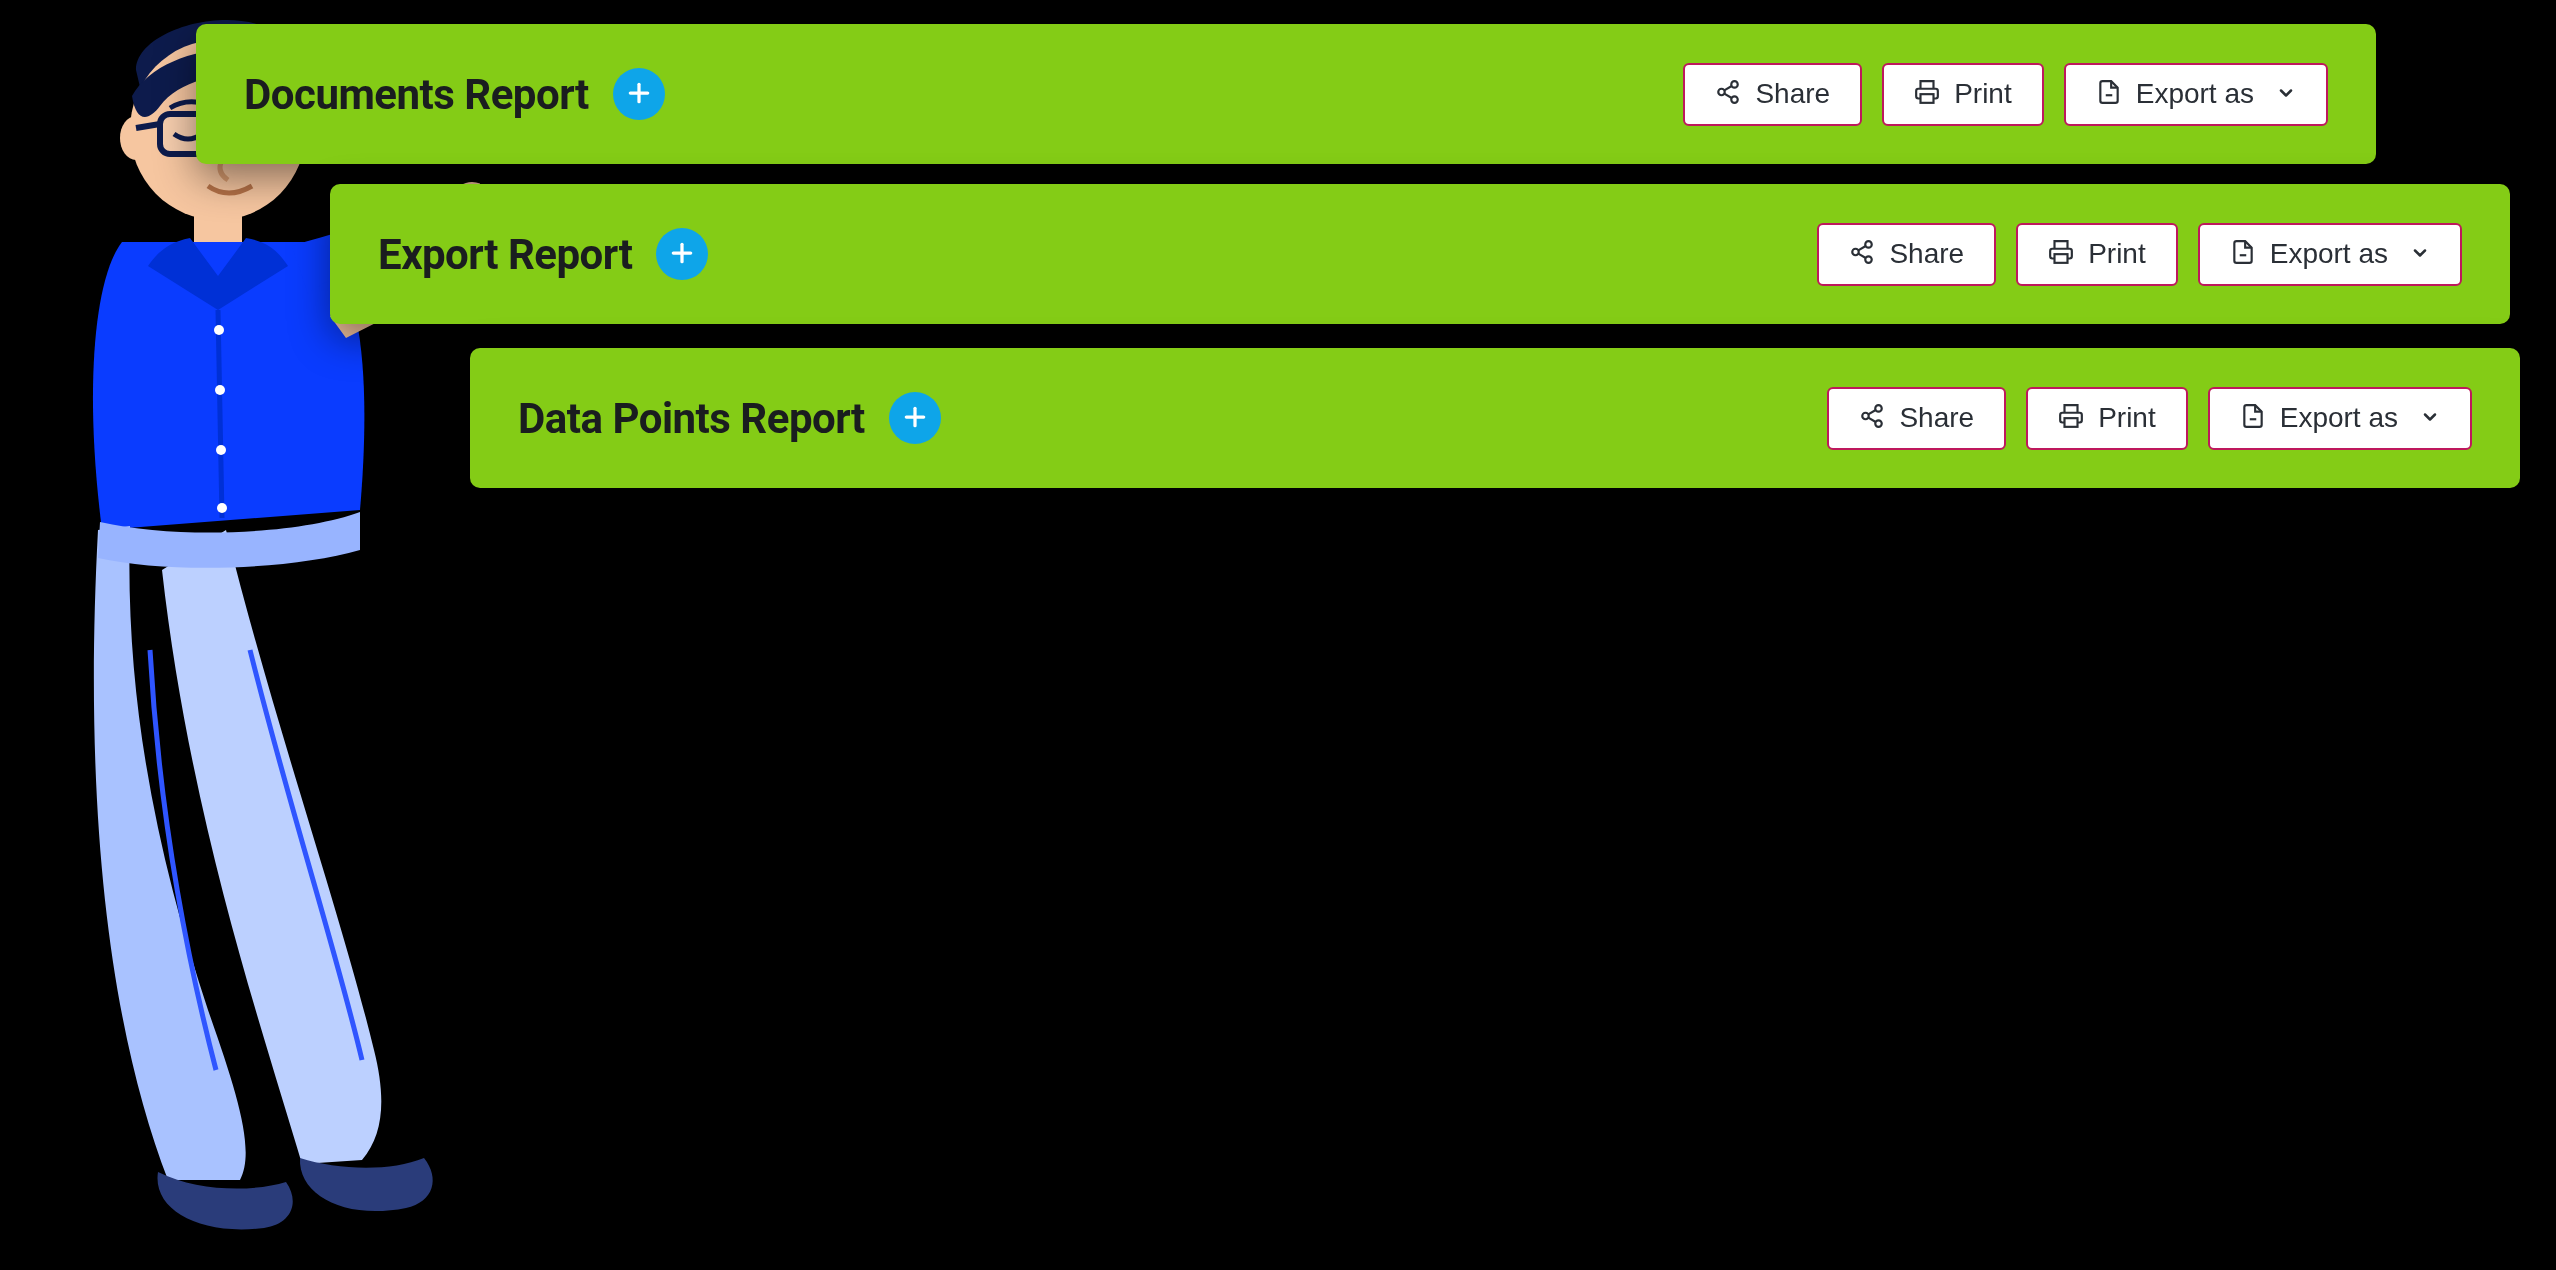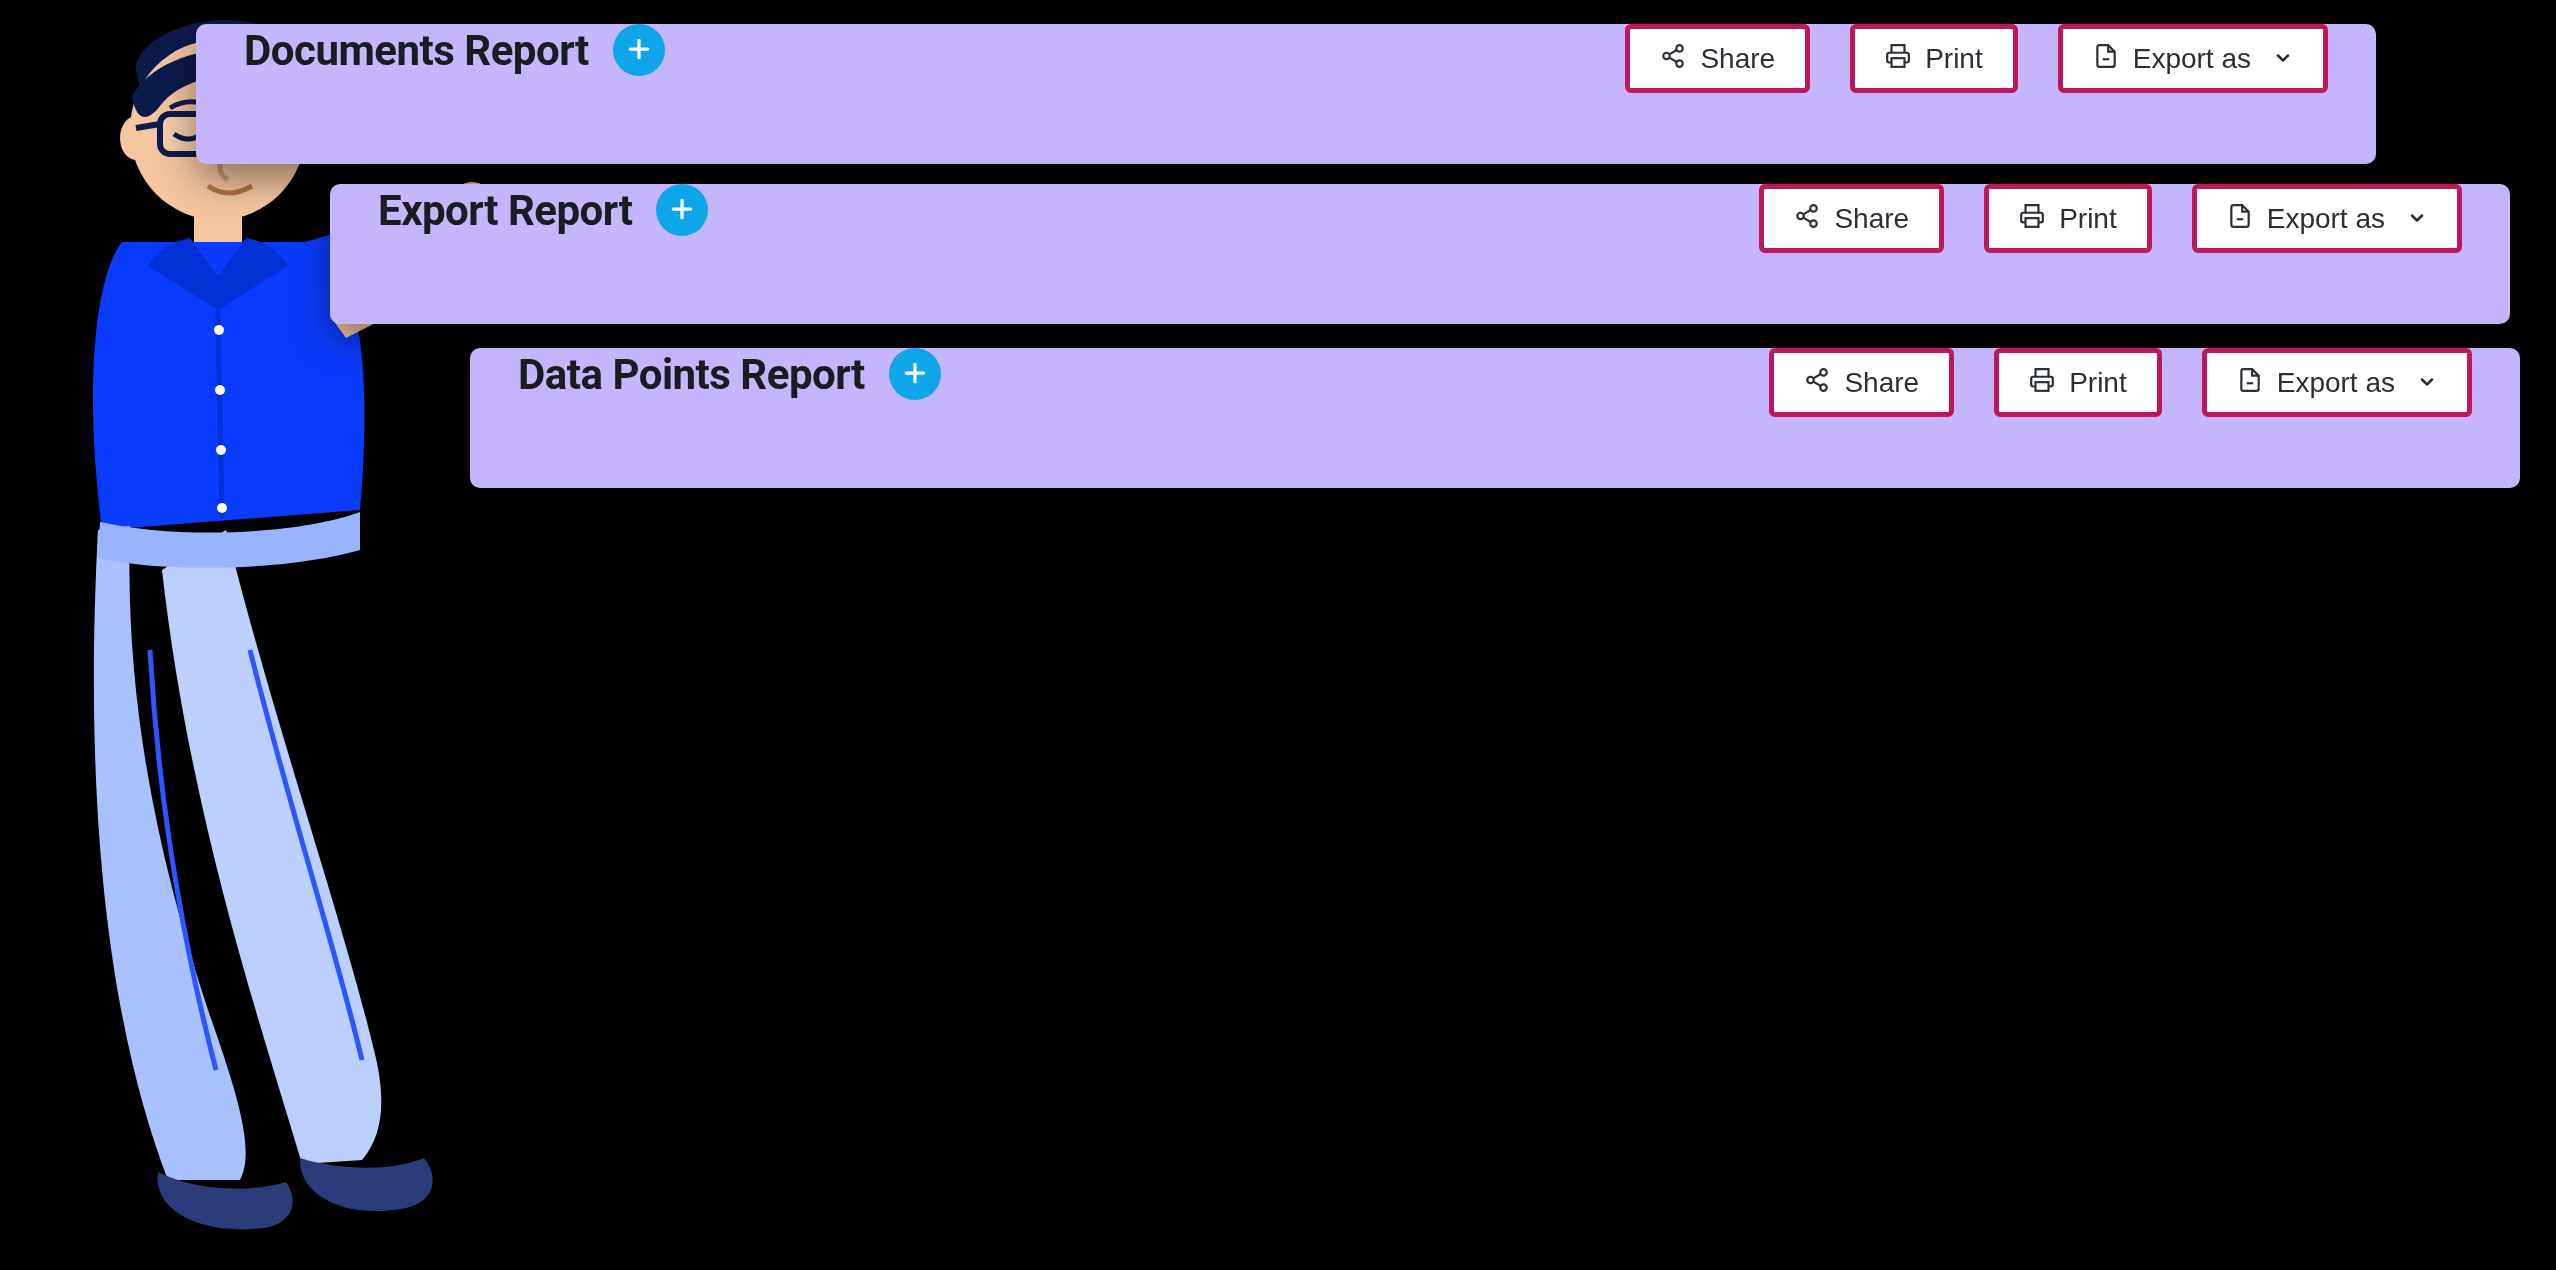--- a/index.html
+++ b/index.html
@@ -12,25 +12,25 @@
       overflow: hidden;
     }
     .stage {
       position: absolute;
       left: 0; top: 0;
       width: 2556px;
       height: 1270px;
     }
     .card {
       position: absolute;
-      background: #c4b5fd;
+      background: #84cc16;
       border-radius: 10px;
       box-shadow: 0 14px 40px rgba(0,0,0,0.45);
       display: flex;
-      align-items: flex-start;
+      align-items: center;
       justify-content: space-between;
       padding: 0 48px;
       height: 140px;
     }
     .card1 { left: 196px;  top: 24px;  width: 2180px; }
     .card2 { left: 330px;  top: 184px; width: 2180px; }
     .card3 { left: 470px;  top: 348px; width: 2050px; }
 
     .card .left {
       display: flex;
@@ -54,29 +54,28 @@
       border: none;
     }
     .plus-btn svg { stroke: #fff; }
 
     .actions { display: flex; gap: 20px; }
     .actions .btn {
       display: flex;
       align-items: center;
       gap: 14px;
       padding: 14px 30px;
-      border: 5px solid #be185d;
+      border: 2px solid #be185d;
       border-radius: 6px;
       background: #fff;
       font-size: 28px;
       font-weight: 500;
       color: #2a2f36;
       cursor: pointer;
       line-height: 1;
-      margin-left: 20px;
     }
     .actions .btn svg { stroke: #2a2f36; }
     .chev { margin-left: 8px; }
 
     
     .illus {
       position: absolute;
       left: 40px;
       top: 10px;
       width: 440px;

